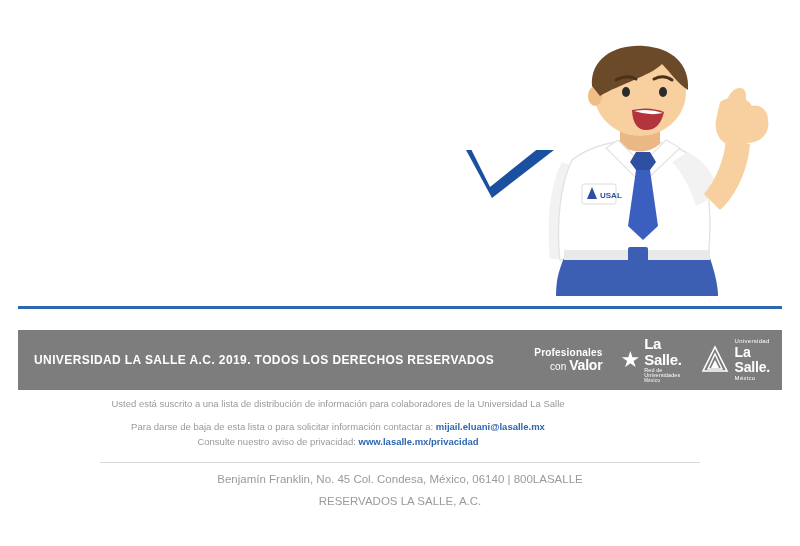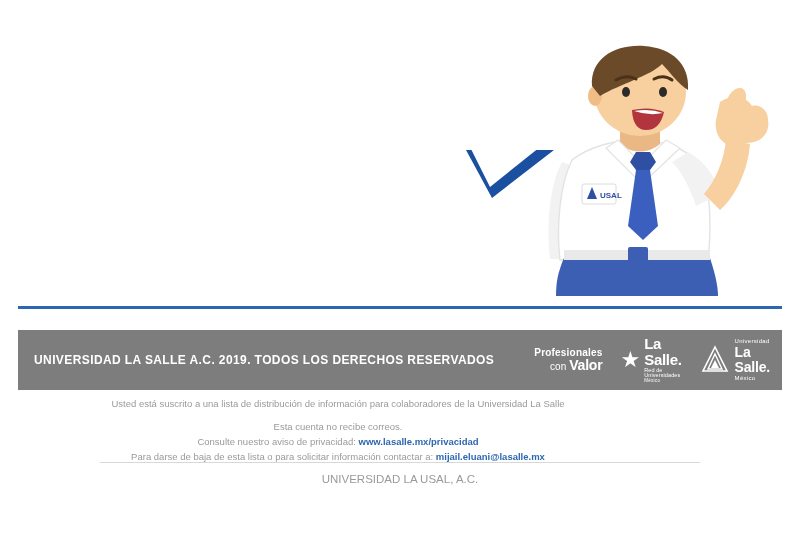--- a/index.html
+++ b/index.html
@@ -293,26 +293,26 @@
         <span class="c">México</span>
       </span>
     </div>
 
   </div>
 </div>
 
 <div id="legal">
   <div>Usted está suscrito a una lista de distribución de información para colaboradores de la Universidad La Salle</div>
   <div class="spacer"></div>
-  <div>Esta cuenta no recibe correos.</div>
+  <div>
+    <span>Para darse de baja de esta lista o para solicitar información contactar a: </span><span class="link">mijail.eluani@lasalle.mx</span>
+  </div>
   <div>
     <span>Consulte nuestro aviso de privacidad: </span><span class="link">www.lasalle.mx/privacidad</span>
   </div>
-  <div>
-    <span>Para darse de baja de esta lista o para solicitar información contactar a: </span><span class="link">mijail.eluani@lasalle.mx</span>
-  </div>
 </div>
 
 <div id="rule"></div>
 
 <div id="address">
-  <div>UNIVERSIDAD LA USAL, A.C.</div>
+  <div>Benjamín Franklin, No. 45 Col. Condesa, México, 06140 | 800LASALLE</div>
+  <div>RESERVADOS LA SALLE, A.C.</div>
 </div>
 
 </body></html>

